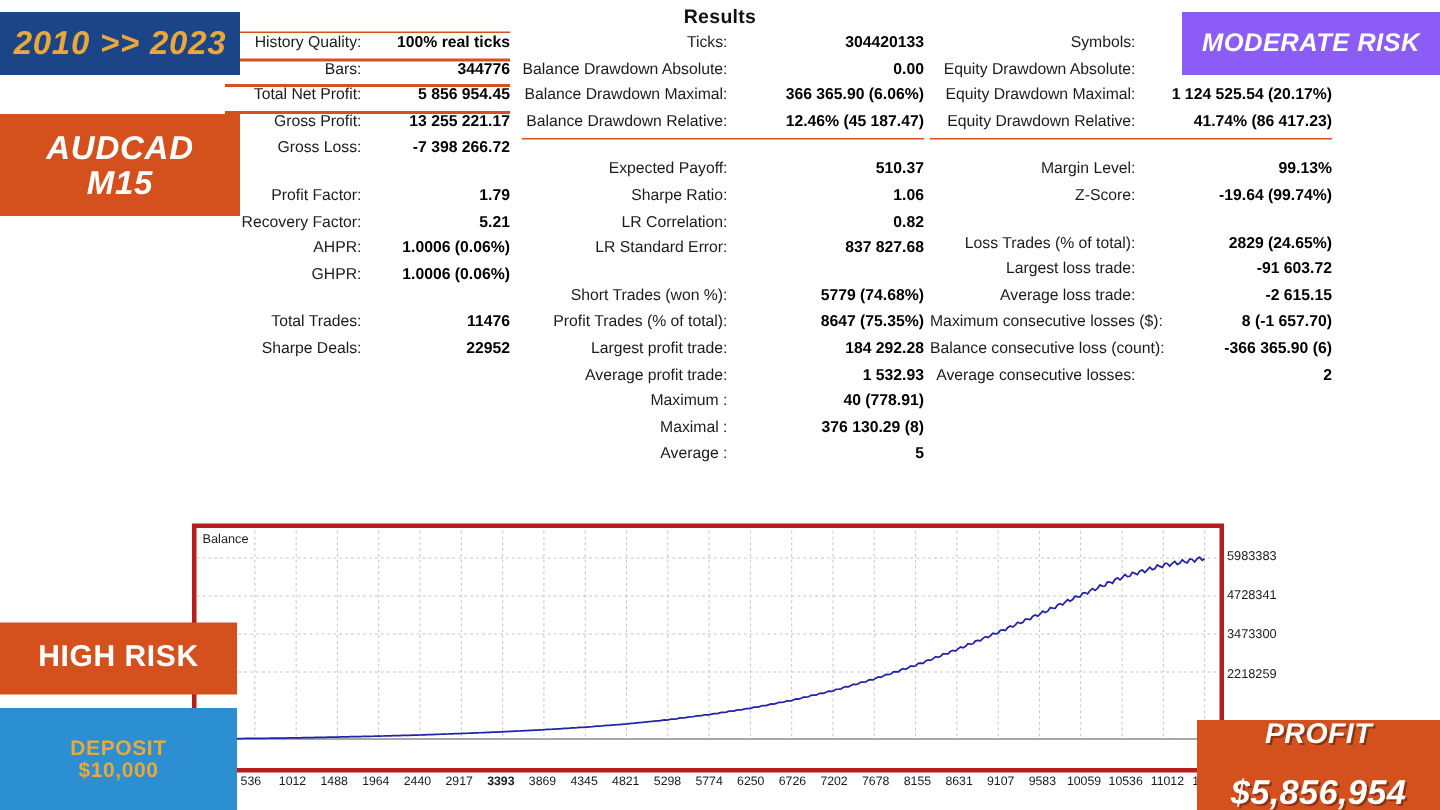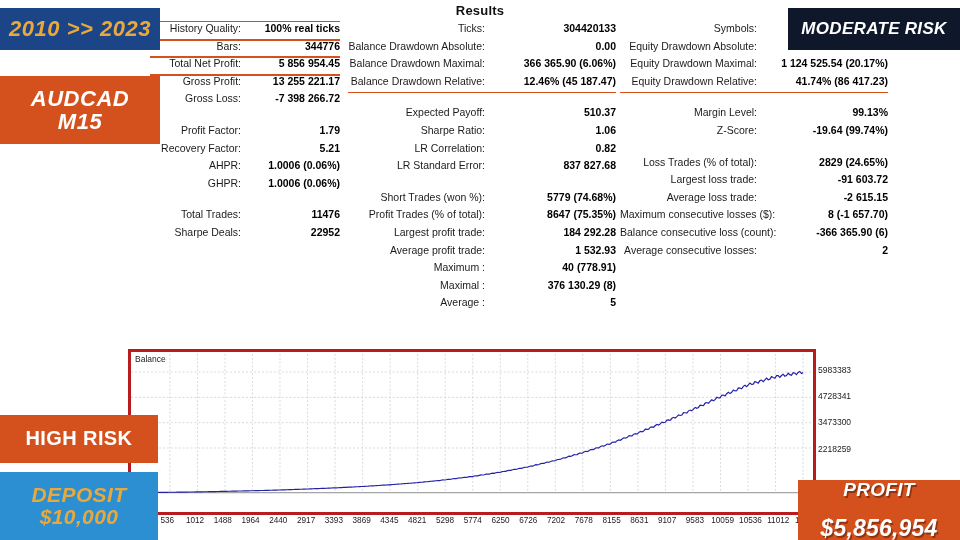--- a/index.html
+++ b/index.html
@@ -182,21 +182,21 @@
   .badge-pair .t2 {
     font-size: 22px;
     font-weight: bold;
     font-style: italic;
     color: #ffffff;
     letter-spacing: .5px;
   }
   .badge-risk-top {
     right: 0; top: 8px;
     width: 172px; height: 42px;
-    background: #0f172a;
+    background: #8b5cf6;
   }
   .badge-risk-top .t1 {
     font-size: 17px;
     font-weight: bold;
     font-style: italic;
     color: #ffffff;
     letter-spacing: .3px;
   }
   .badge-risk-high {
     left: 0; top: 415px;
@@ -209,23 +209,22 @@
     color: #ffffff;
     letter-spacing: .4px;
   }
   .badge-deposit {
     left: 0; top: 472px;
     width: 158px; height: 68px;
     background: #2b8fd1;
   }
   .badge-deposit .t1,
   .badge-deposit .t2 {
-    font-size: 21px;
-    font-weight: bold;
-    font-style: italic;
+    font-size: 14px;
+    font-weight: bold;
     color: #e9a83c;
     letter-spacing: .4px;
   }
   .badge-profit {
     right: 0; top: 480px;
     width: 162px; height: 60px;
     background: #d4511e;
   }
   .badge-profit .t1 {
     font-size: 19px;
@@ -460,21 +459,21 @@
       <span style="top: 68.3279px;">3473300</span>
       <span style="top: 94.5872px;">2218259</span>
     </div>
   <div class="x-axis-labels" id="x-labels">
       <span style="left: 39.2604px;">536</span>
       <span style="left: 67.0216px;">1012</span>
       <span style="left: 94.7827px;">1488</span>
       <span style="left: 122.544px;">1964</span>
       <span style="left: 150.305px;">2440</span>
       <span style="left: 178.124px;">2917</span>
-      <span style="left: 205.886px;">3393</span>
+      <span style="left: 205.886px; font-weight: bold;">3393</span>
       <span style="left: 233.647px;">3869</span>
       <span style="left: 261.408px;">4345</span>
       <span style="left: 289.169px;">4821</span>
       <span style="left: 316.989px;">5298</span>
       <span style="left: 344.75px;">5774</span>
       <span style="left: 372.511px;">6250</span>
       <span style="left: 400.272px;">6726</span>
       <span style="left: 428.033px;">7202</span>
       <span style="left: 455.794px;">7678</span>
       <span style="left: 483.614px;">8155</span>

